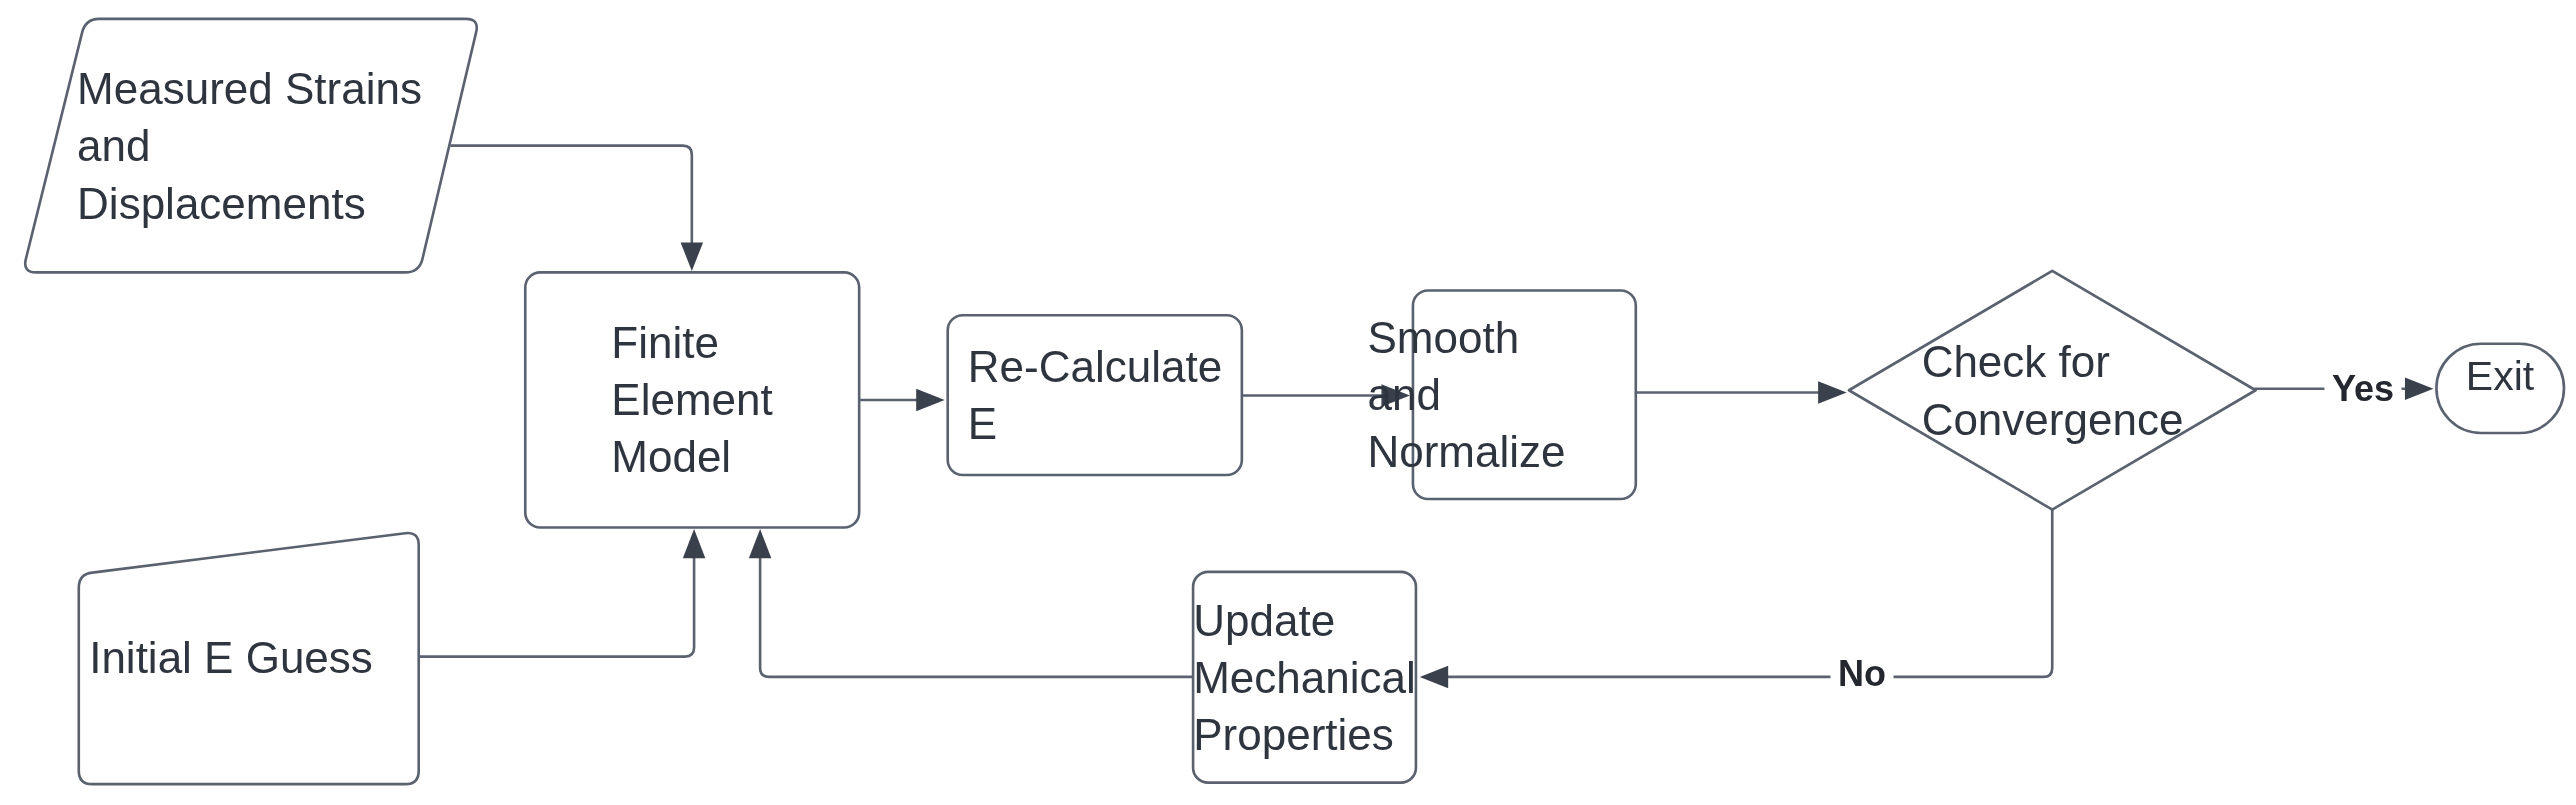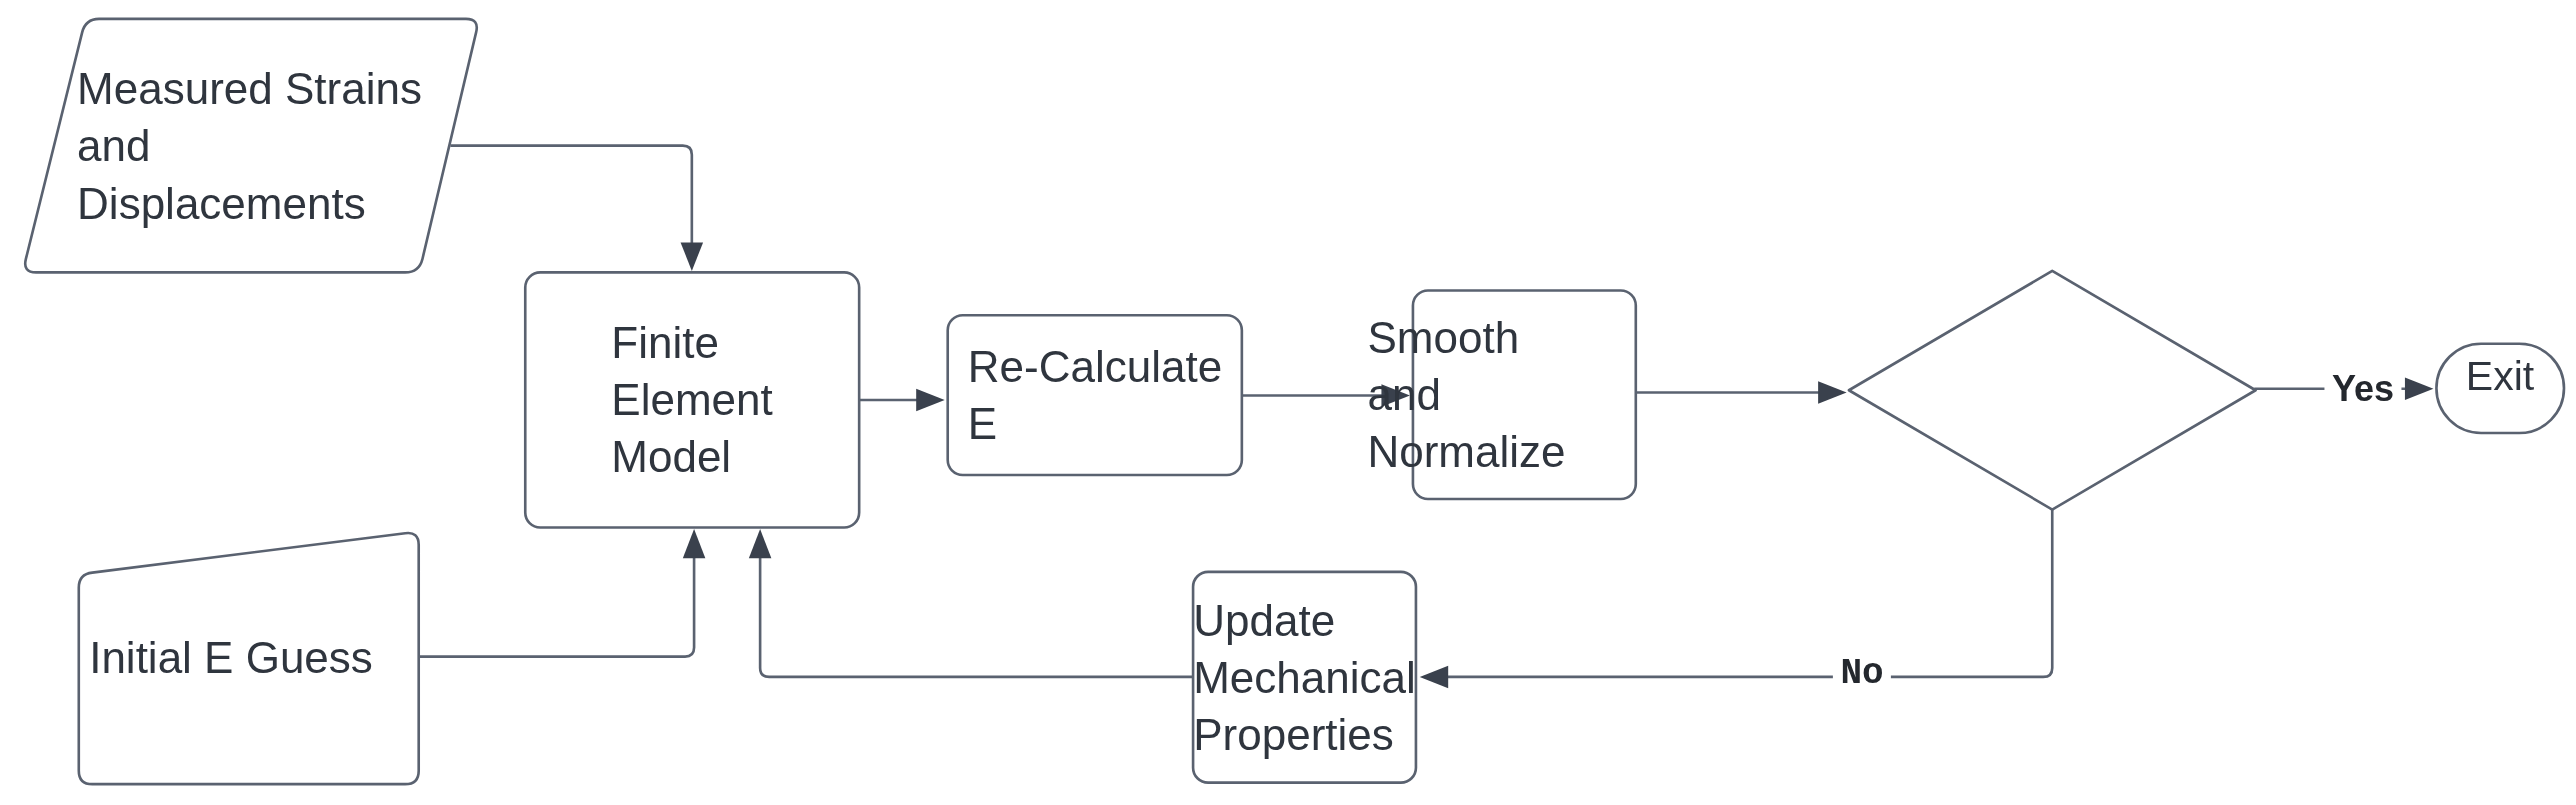--- a/index.html
+++ b/index.html
@@ -90,25 +90,27 @@
 E</div>
 
   <div class="nlabel" style="left:525px;top:272px;width:334px;height:255px;">Finite
 Element
 Model</div>
 
   <div class="nlabel" style="left:1355px;top:290px;width:223px;height:209px;">Smooth
 and
 Normalize</div>
 
+  <div class="nlabel" style="left:1849px;top:271px;width:407px;height:239px;">Check for
+Convergence</div>
 
   <div class="nlabel" style="left:1193px;top:572px;width:223px;height:211px;">Update
 Mechanical
 Properties</div>
 
   <div class="nlabel" style="left:2436px;top:333px;width:128px;height:88px;font-size:41px;">Exit</div>
 
   <div class="elabel" style="left:2345px;top:389px;margin-left:18px;">Yes</div>
 
-  <div class="elabel" style="left:1862px;top:674px;font-family:Liberation Mono, monospace;">No</div>
+  <div class="elabel" style="left:1862px;top:674px;">No</div>
 
 </div>
 
 
 </body></html>

